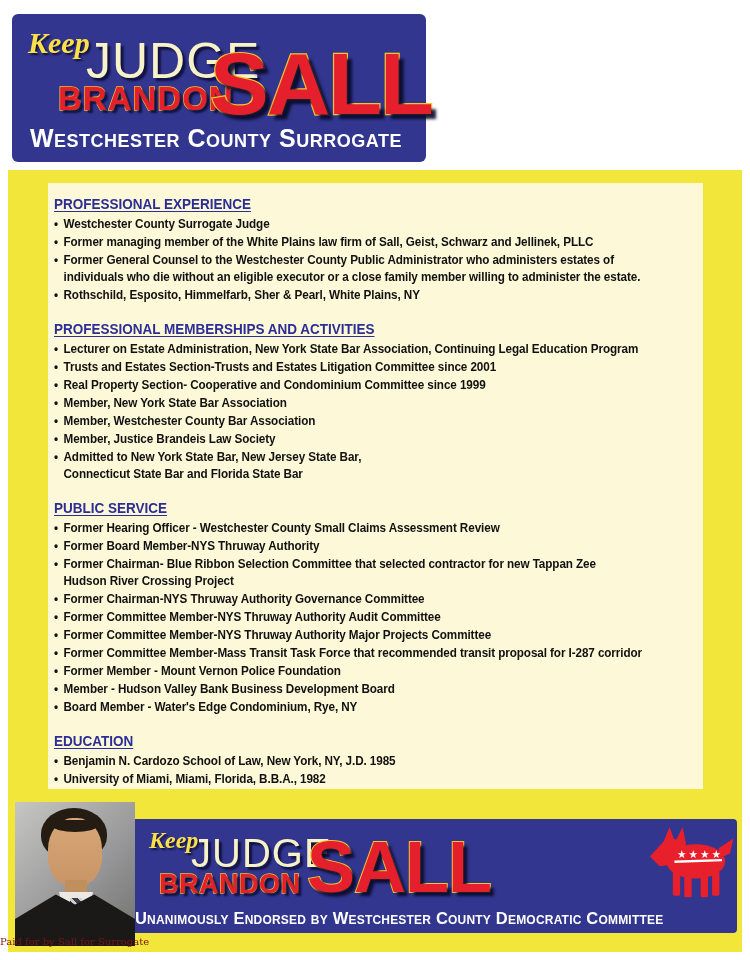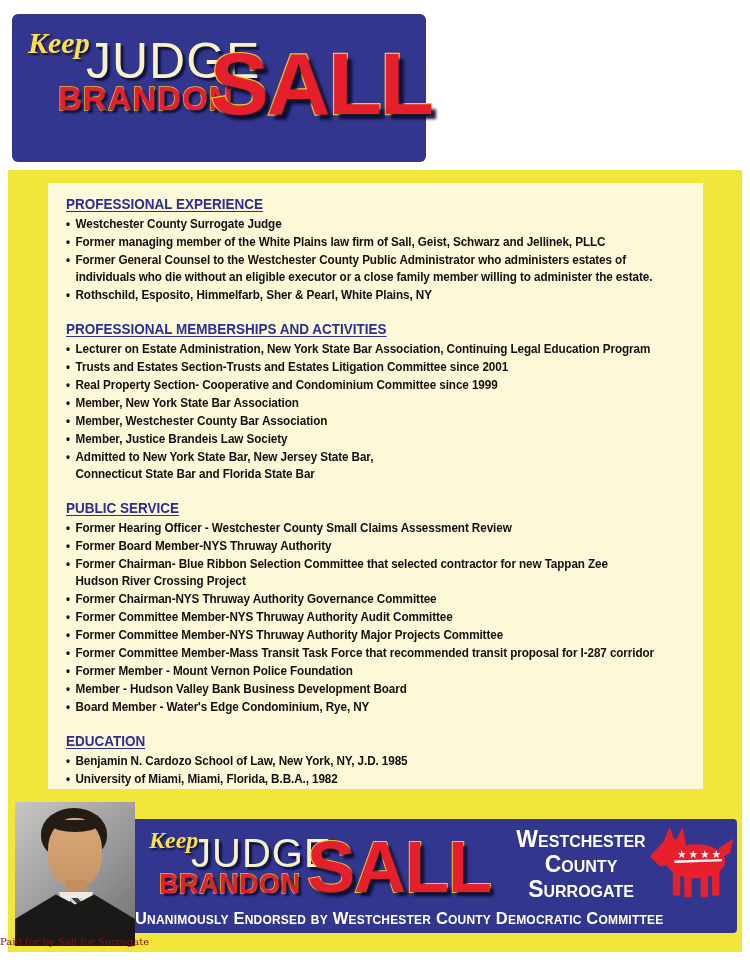--- a/index.html
+++ b/index.html
@@ -38,21 +38,21 @@
   }
   .tb-sub{left:18px;top:112px;font-size:25px;letter-spacing:.5px;}
 
   
   .yellow-body{
     position:absolute;left:8px;top:170px;width:734px;height:782px;
     background:#f2e63a;
   }
   .cream-panel{
     position:absolute;left:40px;top:13px;width:655px;height:606px;
-    background:#fdf8d7;box-sizing:border-box;padding:12px 0 0 18px;
+    background:#fdf8d7;box-sizing:border-box;padding:12px 0 0 6px;
   }
   .panel-inner{
     width:690px;transform:scaleX(0.9);transform-origin:left top;
   }
   .resume-section{margin:0 0 17px 0;}
   .section-heading{
     color:#2b2e96;font-size:15px;font-weight:bold;line-height:17px;
     text-decoration:underline;text-underline-offset:2px;
     letter-spacing:0;margin:0 0 3px 0;
   }
@@ -111,20 +111,21 @@
   }
 </style>
 </head>
 <body>
 
 <div class="top-banner">
   <span class="script-keep tb-keep">Keep</span>
   <span class="title-judge tb-judge">JUDGE</span>
   <span class="title-red tb-brandon">BRANDON</span>
   <span class="title-red tb-sall">SALL</span>
+  <span class="subtitle-white tb-sub">Westchester County Surrogate</span>
 </div>
 
 <div class="yellow-body">
   <div class="cream-panel">
     <div class="panel-inner" id="sections-root">
         <div class="resume-section">
           <div class="section-heading">PROFESSIONAL EXPERIENCE</div>
           <ul class="items">
             <li class="bullet-item">
               <span class="dot">•</span>
@@ -250,25 +251,20 @@
   <div class="ph-shirt"></div>
   <div class="ph-tie"></div>
   <div class="ph-suit"></div>
 </div>
 
 <div class="bottom-banner">
   <span class="script-keep bb-keep">Keep</span>
   <span class="title-judge bb-judge">JUDGE</span>
   <span class="title-red bb-brandon">BRANDON</span>
   <span class="title-red bb-sall">SALL</span>
-  <div class="bb-office">
-    <div>Westchester</div>
-    <div>County</div>
-    <div>Surrogate</div>
-  </div>
   <svg class="bb-donkey" viewBox="0 0 110 92">
     <g fill="#e8202c">
       <polygon points="30,2 38,24 22,22"></polygon>
       <polygon points="46,2 50,22 36,22"></polygon>
       <polygon points="6,38 28,14 50,22 46,46 18,50"></polygon>
       <ellipse cx="62" cy="44" rx="36" ry="21"></ellipse>
       <polygon points="90,28 108,16 104,34 92,40"></polygon>
       <rect x="34" y="56" width="9" height="30" rx="2"></rect>
       <rect x="48" y="60" width="9" height="28" rx="2"></rect>
       <rect x="68" y="60" width="9" height="28" rx="2"></rect>

